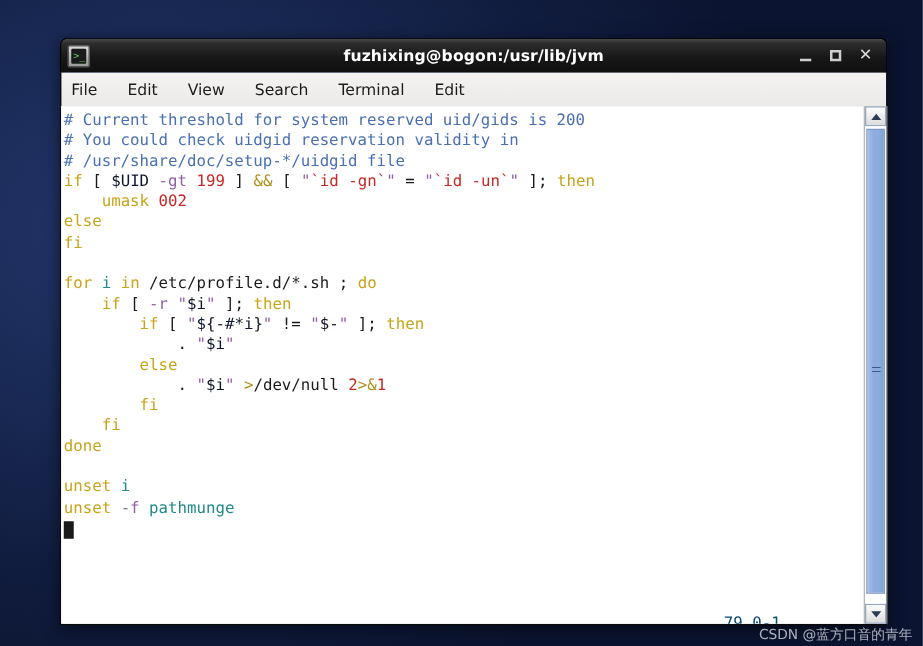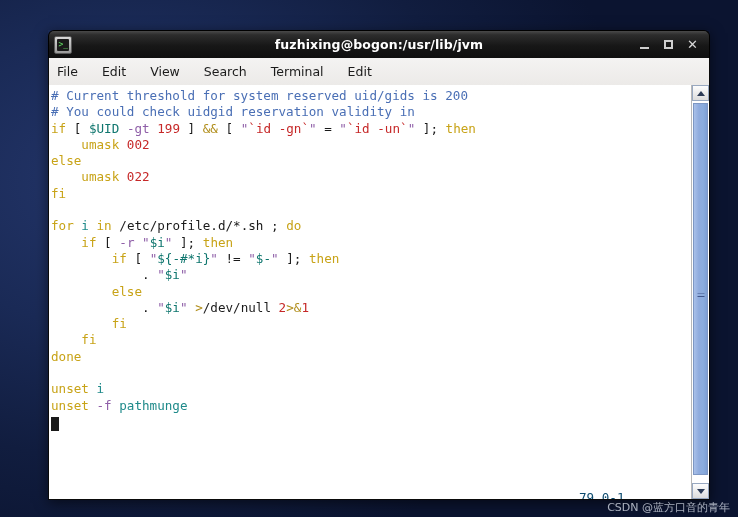--- a/index.html
+++ b/index.html
@@ -161,21 +161,21 @@
     white-space: pre;
     color: #1a1a1a;
     height: 16.3px;
   }
   
   .c-comment { color: #4a6fb5; }        
   .c-kw      { color: #c8a317; }        
   .c-num     { color: #c62828; }        
   .c-str     { color: #8f5fa8; }        
   .c-cmd     { color: #c62828; }        
-  .c-var     { color: #0f766e; }        
+  .c-var     { color: #0f172a; }        
   .c-opt     { color: #8f5fa8; }        
   .c-ident   { color: #1f8a8a; }        
   .c-plain   { color: #1a1a1a; }
   .c-op      { color: #b08d1a; }
 
   #cursor-block {
     display: inline-block;
     width: 7.6px;
     height: 14px;
     background: #1a1a1a;
@@ -288,24 +288,24 @@
     <div class="menu-item">Terminal</div>
     <div class="menu-item">Edit</div>
   </div>
 
   <div id="term-wrap">
 
     <div id="term">
       <div id="term-lines">
           <div class="line"><span class="c-comment"># Current threshold for system reserved uid/gids is 200</span></div>
           <div class="line"><span class="c-comment"># You could check uidgid reservation validity in</span></div>
+          <div class="line"><span class="c-comment"># /usr/share/doc/setup-*/uidgid file</span></div>
           <div class="line"><span class="c-kw">if</span> <span class="c-plain">[</span> <span class="c-var">$UID</span> <span class="c-opt">-gt</span> <span class="c-num">199</span> <span class="c-plain">]</span> <span class="c-op">&amp;&amp;</span> <span class="c-plain">[</span> <span class="c-str">"</span><span class="c-cmd">`id -gn`</span><span class="c-str">"</span> <span class="c-plain">=</span> <span class="c-str">"</span><span class="c-cmd">`id -un`</span><span class="c-str">"</span> <span class="c-plain">]</span><span class="c-plain">;</span> <span class="c-kw">then</span></div>
           <div class="line">    <span class="c-kw">umask</span> <span class="c-num">002</span></div>
           <div class="line"><span class="c-kw">else</span></div>
-          <div class="line">    <span class="c-kw">umask</span> <span class="c-num">022</span></div>
           <div class="line"><span class="c-kw">fi</span></div>
           <div class="line">&nbsp;</div>
           <div class="line"><span class="c-kw">for</span> <span class="c-ident">i</span> <span class="c-kw">in</span> <span class="c-plain">/</span><span class="c-plain">etc/profile.d/</span><span class="c-plain">*</span><span class="c-plain">.</span><span class="c-plain">sh</span> <span class="c-plain">;</span> <span class="c-kw">do</span></div>
           <div class="line">    <span class="c-kw">if</span> <span class="c-plain">[</span> <span class="c-opt">-r</span> <span class="c-str">"</span><span class="c-var">$i</span><span class="c-str">"</span> <span class="c-plain">]</span><span class="c-plain">;</span> <span class="c-kw">then</span></div>
           <div class="line">        <span class="c-kw">if</span> <span class="c-plain">[</span> <span class="c-str">"</span><span class="c-var">${-#*i}</span><span class="c-str">"</span> <span class="c-plain">!</span><span class="c-plain">=</span> <span class="c-str">"</span><span class="c-var">$-</span><span class="c-str">"</span> <span class="c-plain">]</span><span class="c-plain">;</span> <span class="c-kw">then</span></div>
           <div class="line">            <span class="c-plain">.</span> <span class="c-str">"</span><span class="c-var">$i</span><span class="c-str">"</span></div>
           <div class="line">        <span class="c-kw">else</span></div>
           <div class="line">            <span class="c-plain">.</span> <span class="c-str">"</span><span class="c-var">$i</span><span class="c-str">"</span> <span class="c-op">&gt;</span><span class="c-plain">/</span><span class="c-plain">dev/null</span> <span class="c-num">2</span><span class="c-op">&gt;</span><span class="c-op">&amp;</span><span class="c-num">1</span></div>
           <div class="line">        <span class="c-kw">fi</span></div>
           <div class="line">    <span class="c-kw">fi</span></div>

